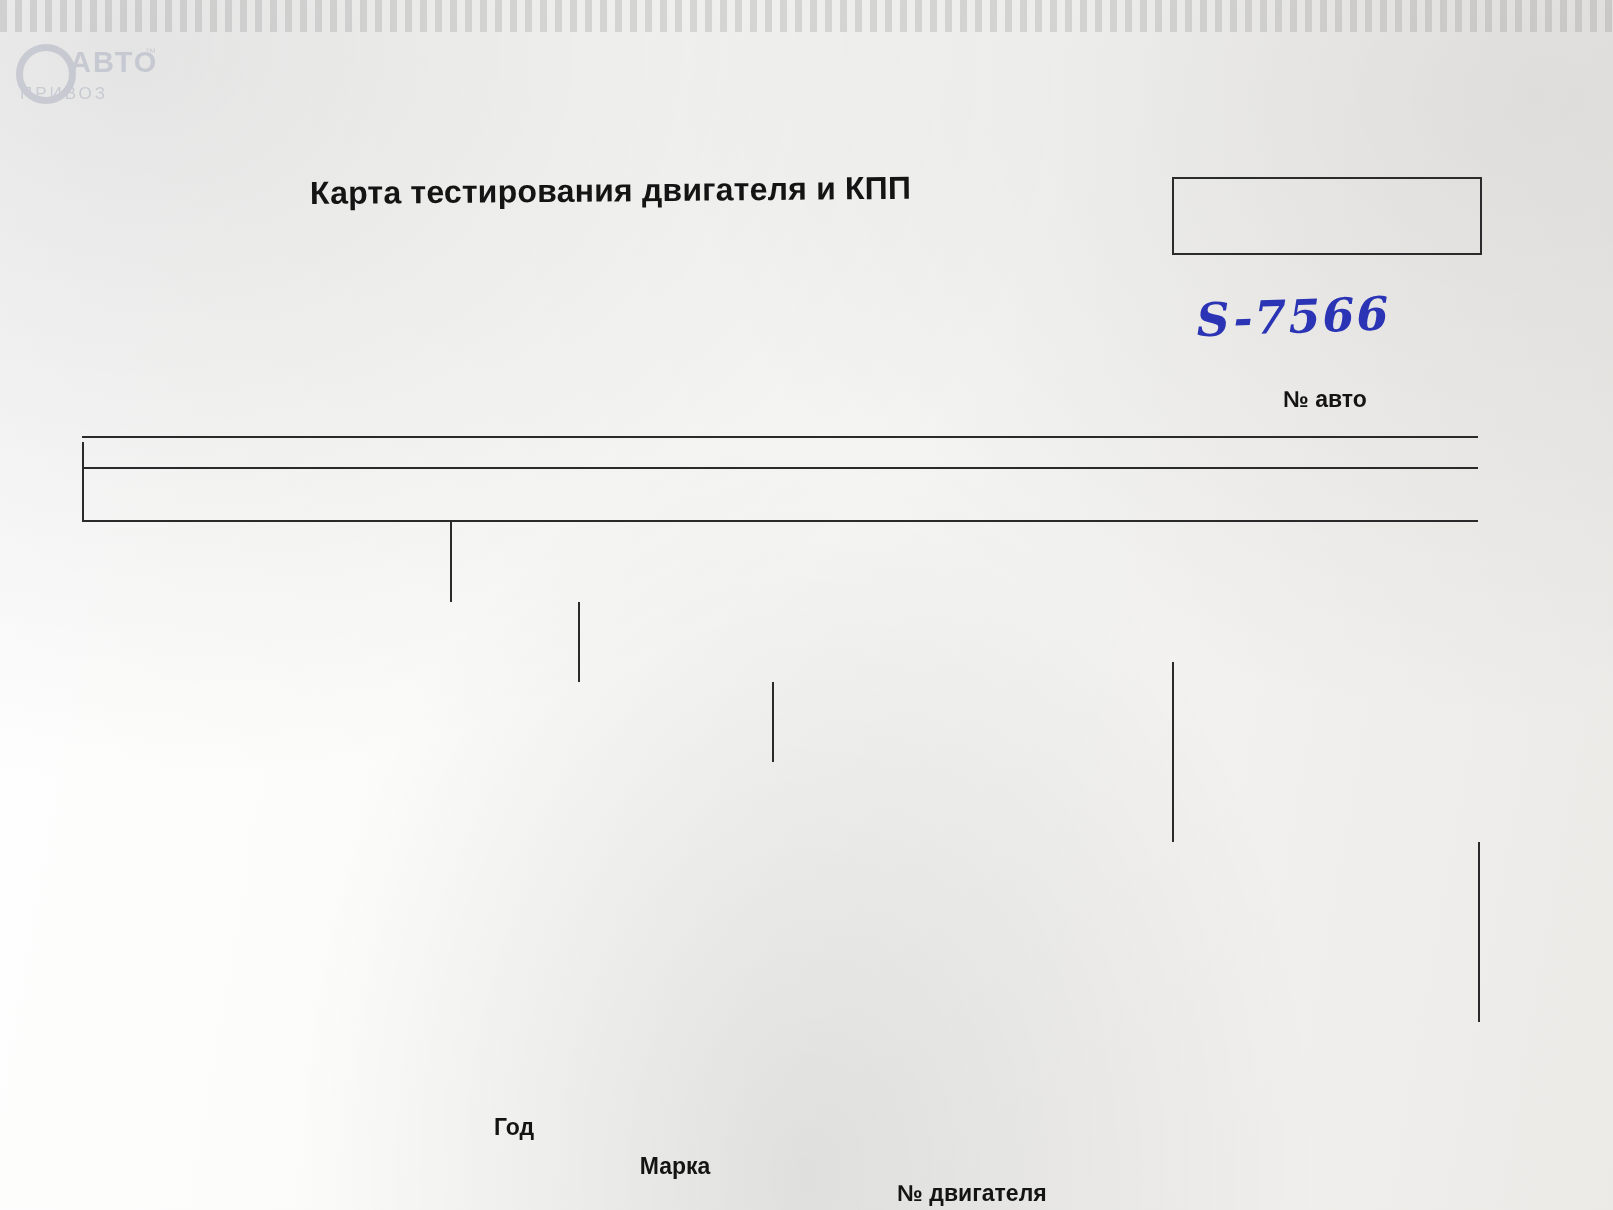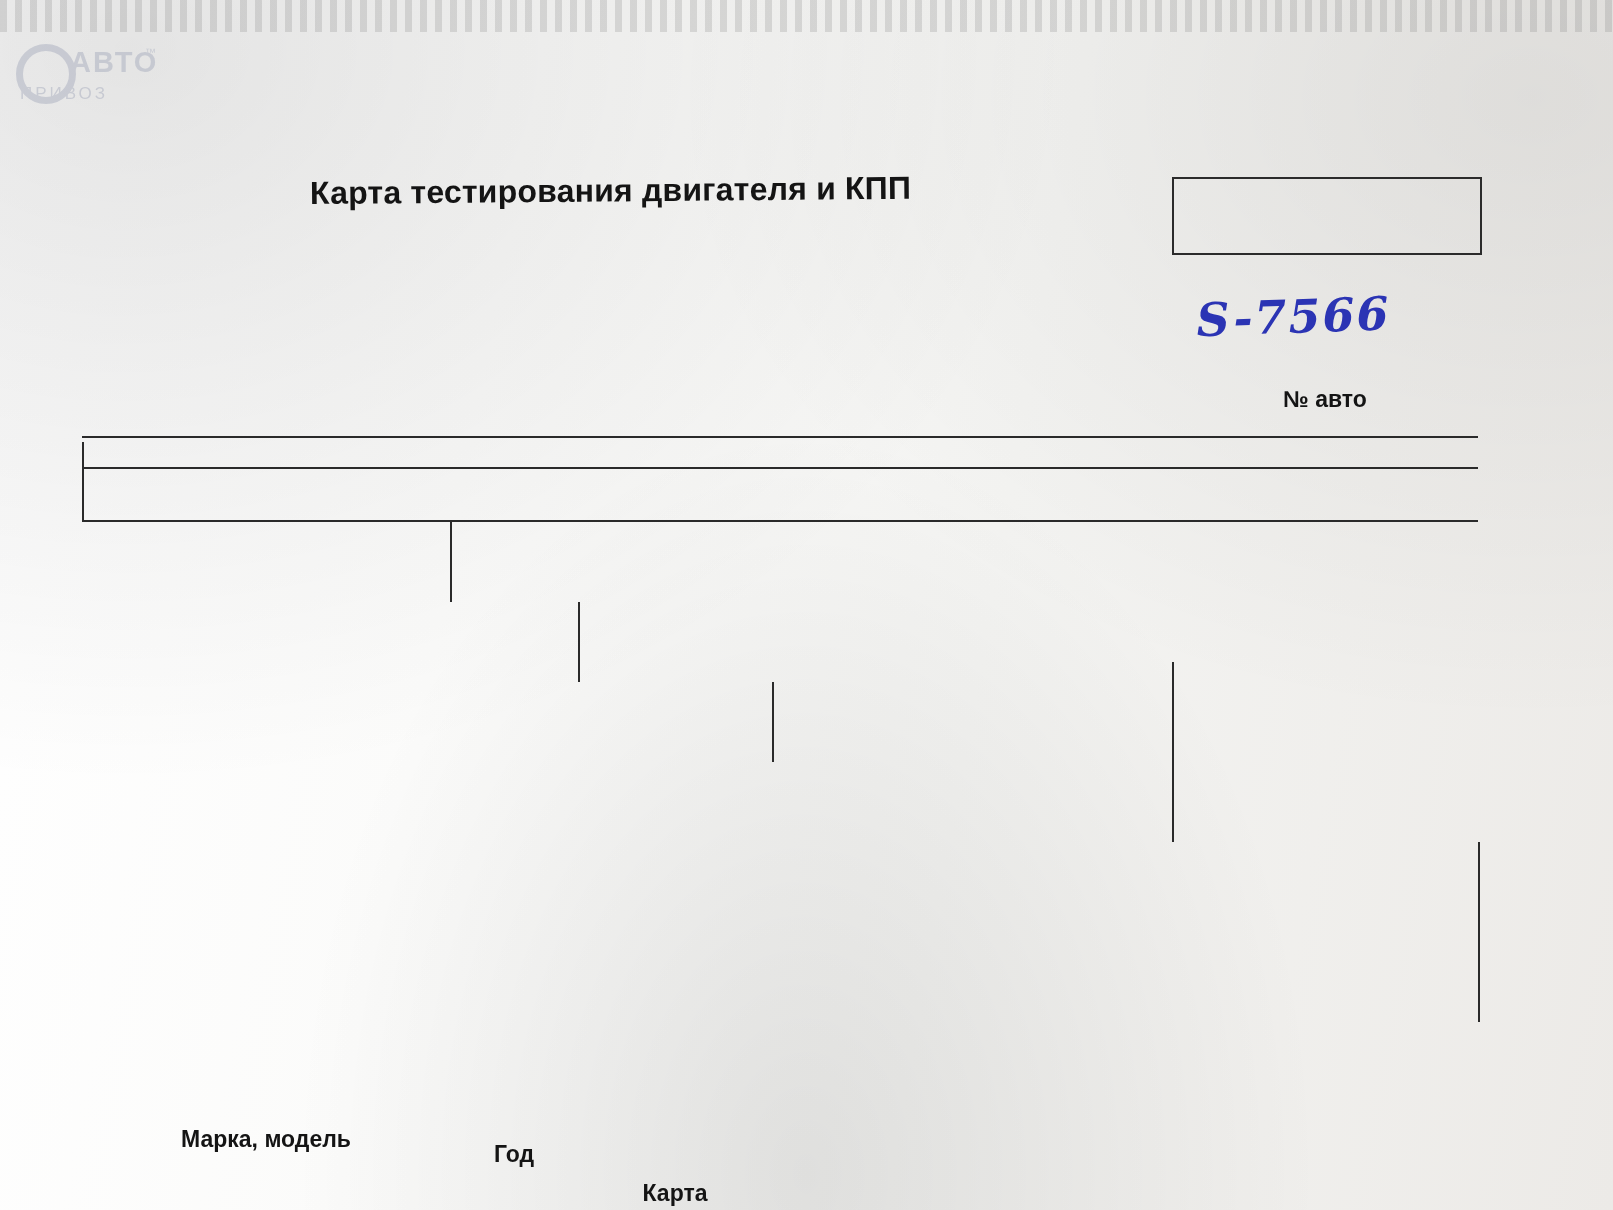--- a/index.html
+++ b/index.html
@@ -146,18 +146,18 @@
   <div class="hline" style="left:82px; top:136px; width:1396px;"></div>
   <div class="hline" style="left:82px; top:165px; width:1396px;"></div>
   <div class="hline" style="left:82px; top:216px; width:1396px;"></div>
   <div class="vline" style="left:82px; top:136px; height:80px;"></div>
   <div class="vline" style="left:450px; top:136px; height:80px;"></div>
   <div class="vline" style="left:578px; top:136px; height:80px;"></div>
   <div class="vline" style="left:772px; top:136px; height:80px;"></div>
   <div class="vline" style="left:1172px; top:36px; height:180px;"></div>
   <div class="vline" style="left:1478px; top:36px; height:180px;"></div>
 
-  <div class="cell-head" style="left:82px; top:140px; width:368px;">Марка, модель</div>
   <div class="cell-head" style="left:450px; top:128px; width:128px;">Год</div>
-  <div class="cell-head" style="left:578px; top:140px; width:194px;">Карта</div>
+  <div class="cell-head" style="left:578px; top:140px; width:194px;">Марка</div>
+  <div class="cell-head" style="left:772px; top:140px; width:400px;">№ двигателя</div>
   <div class="cell-head" style="left:1172px; top:140px; width:306px;">Показание одометра</div>
 
 </div>
 
 </body></html>

